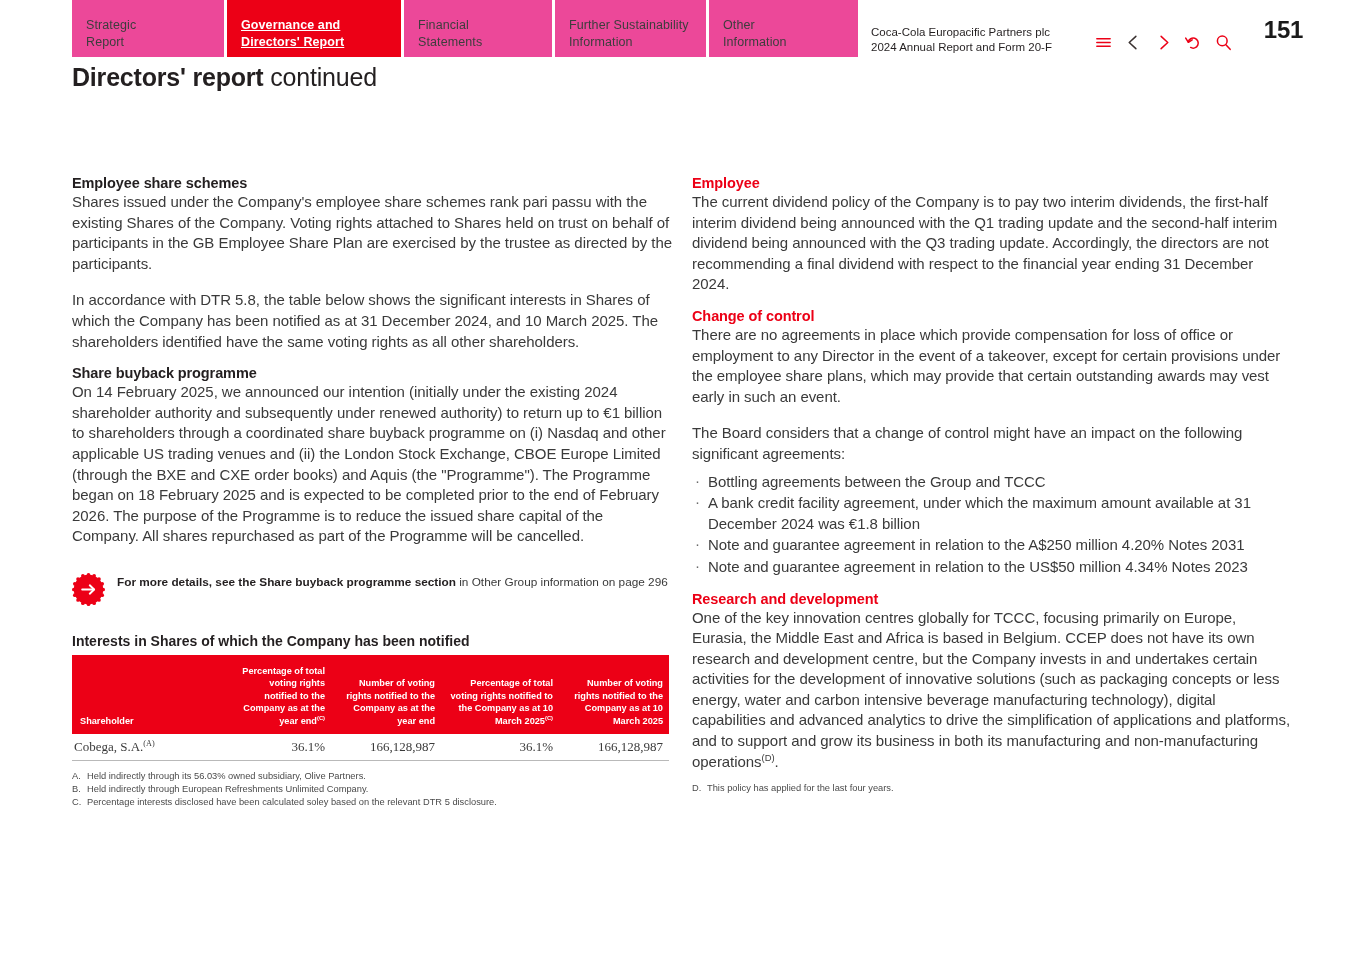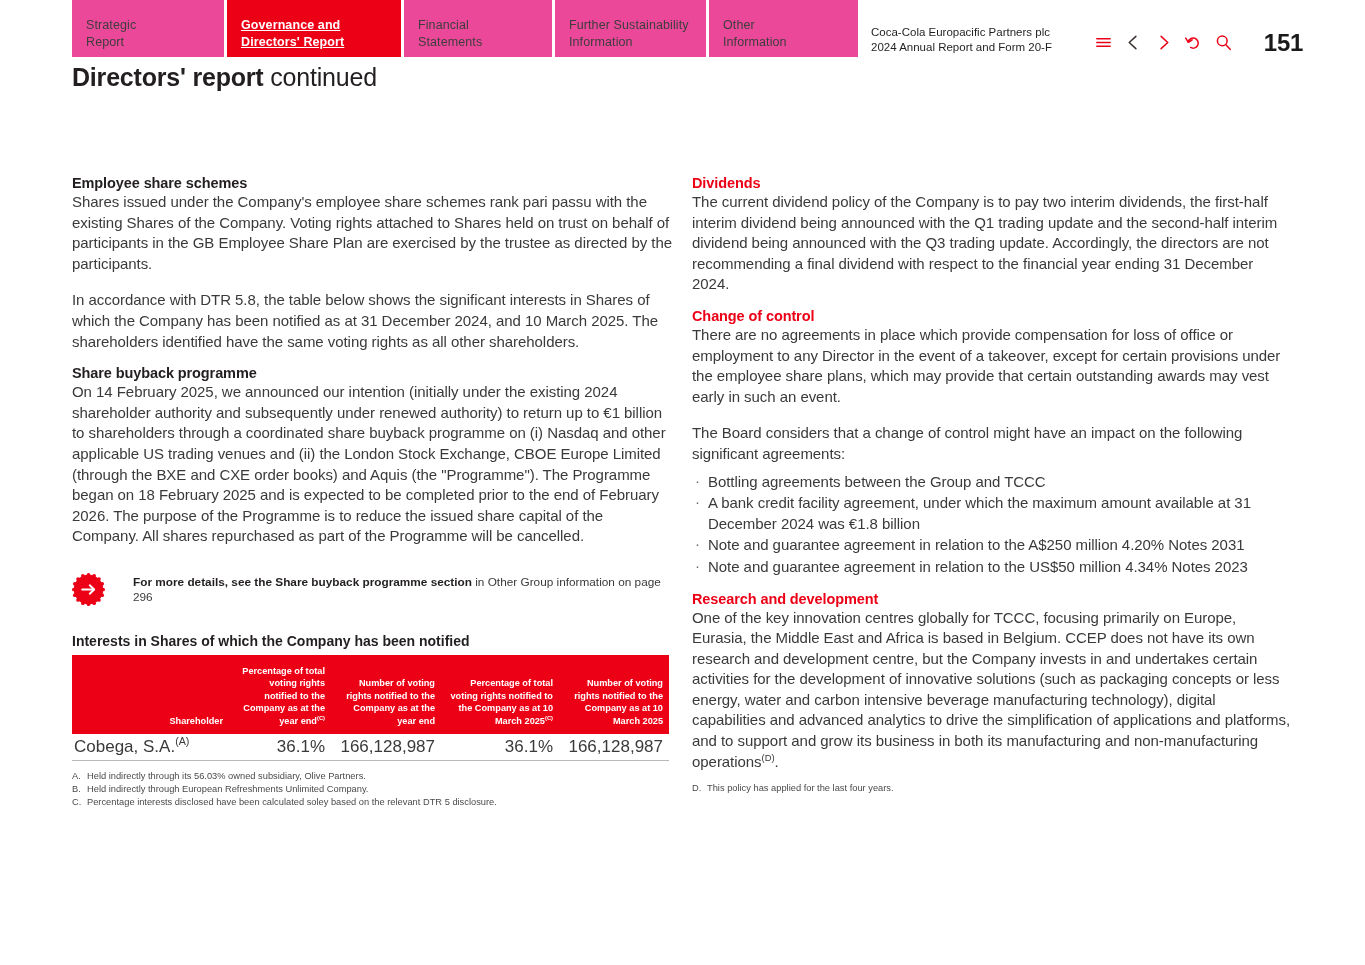--- a/index.html
+++ b/index.html
@@ -74,21 +74,21 @@
     gap: 11px;
   }
   .hicon {
     width: 19px;
     height: 19px;
     display: block;
   }
   .page-num {
     position: absolute;
     right: 62px;
-    top: 29px;
+    top: 16px;
     font-size: 24px;
     font-weight: bold;
     letter-spacing: -0.3px;
     color: #1a1a1a;
   }
 
   
   .page-title {
     position: absolute;
     left: 72px;
@@ -132,21 +132,20 @@
     color: #3a3a3a;
     letter-spacing: -0.05px;
   }
   p.body + p.body { margin-top: 16px; }
 
   
   .callout {
     display: flex;
     align-items: flex-start;
     margin-top: 25px;
-    gap: 16px;
   }
   .callout-icon {
     width: 33px;
     height: 33px;
     flex: 0 0 33px;
     margin-right: 12px;
     margin-top: 1px;
   }
   .callout-text {
     font-size: 11.8px;
@@ -173,31 +172,32 @@
     background: #ec0016;
     color: #ffffff;
     font-size: 9.2px;
     line-height: 12.4px;
     font-weight: bold;
     vertical-align: bottom;
     padding: 10px 6px 7px 6px;
     text-align: right;
   }
   table.shares thead th.first {
-    text-align: right;
-    padding-left: 24px;
+    text-align: left;
+    padding-left: 8px;
   }
   table.shares tbody td {
-    font-size: 17px;
+    font-size: 13px;
     line-height: 18px;
     padding: 4px 6px 4px 6px;
     text-align: right;
     border-bottom: 1px solid #b9b9b9;
     color: #3a3a3a;
     white-space: nowrap;
+    font-family: Liberation Serif, serif;
   }
   table.shares tbody td.first {
     text-align: left;
     padding-left: 2px;
   }
   sup { font-size: 0.63em; vertical-align: super; line-height: 0; }
 
   .footnotes {
     margin-top: 9px;
     font-size: 9.3px;
@@ -400,21 +400,21 @@
     </div>
     <div>
       <span class="fn-key">C.</span>
       <span>Percentage interests disclosed have been calculated soley based on the relevant DTR 5 disclosure.</span>
     </div>
   </div>
 </div>
 
 <div class="col-right">
 
-  <h3 class="sub red">Dividends</h3>
+  <h3 class="sub red">Employee</h3>
   <p class="body">The current dividend policy of the Company is to pay two interim dividends, the first-half interim dividend being announced with the Q1 trading update and the second-half interim dividend being announced with the Q3 trading update. Accordingly, the directors are not recommending a final dividend with respect to the financial year ending 31 December 2024.</p>
 
   <h3 class="sub red spaced">Change of control</h3>
   <p class="body">There are no agreements in place which provide compensation for loss of office or employment to any Director in the event of a takeover, except for certain provisions under the employee share plans, which may provide that certain outstanding awards may vest early in such an event.</p>
   <p class="body">The Board considers that a change of control might have an impact on the following significant agreements:</p>
 
   <ul class="bullets">
     <li>Bottling agreements between the Group and TCCC</li>
     <li>A bank credit facility agreement, under which the maximum amount available at 31 December 2024 was €1.8 billion</li>
     <li>Note and guarantee agreement in relation to the A$250 million 4.20% Notes 2031</li>

